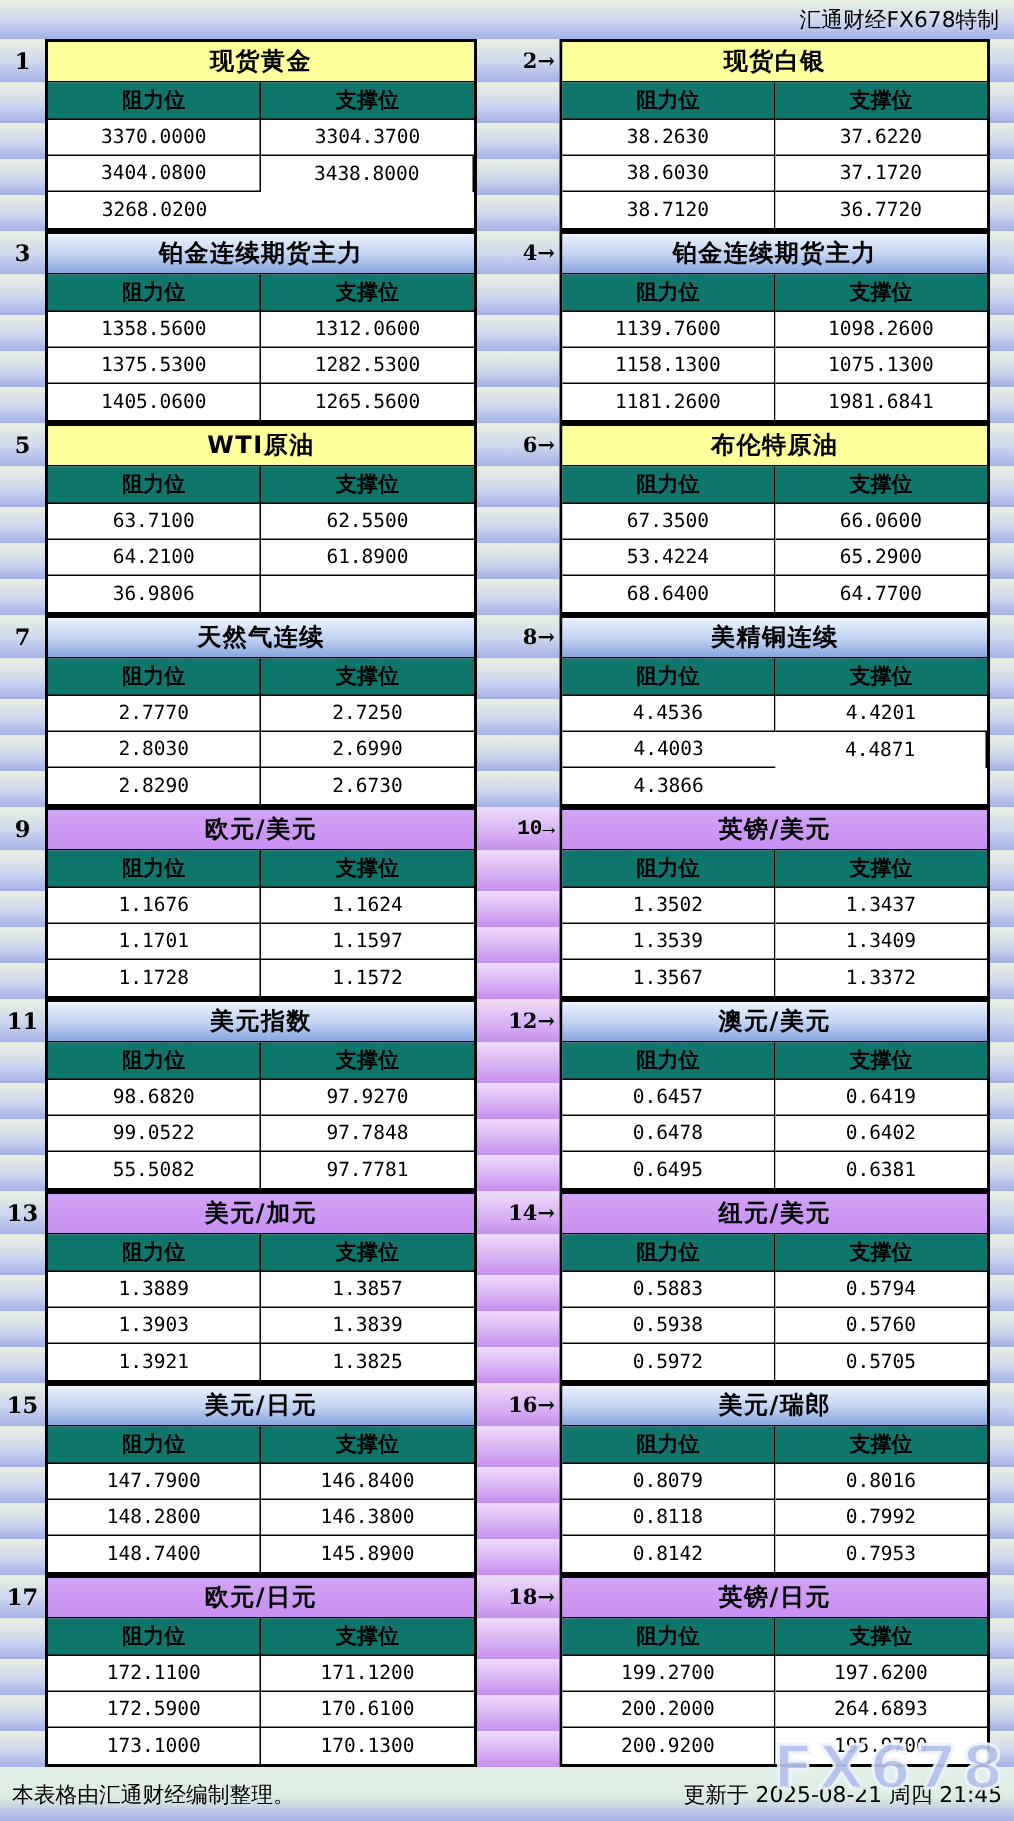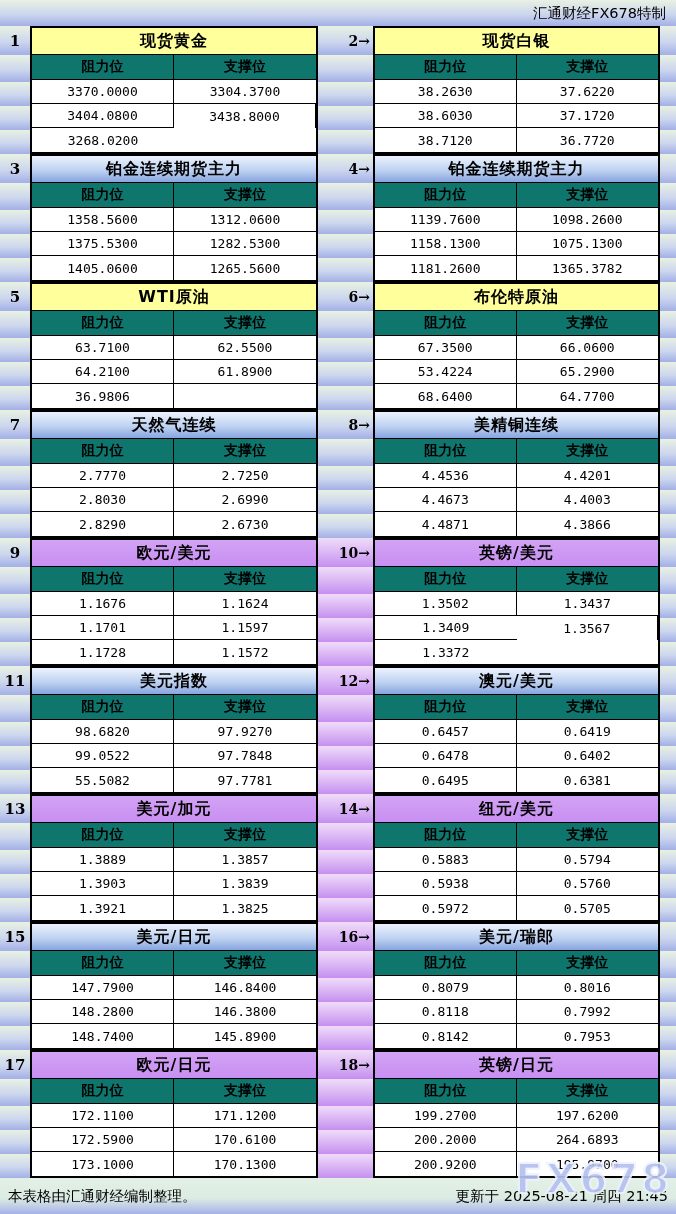--- a/index.html
+++ b/index.html
@@ -177,21 +177,21 @@
         </div>
         <div class="tbl" style="grid-column: 4;">
           <div class="tbl-title theme-blue">铂金连续期货主力</div>
           <div class="tbl-head col-l">阻力位</div>
           <div class="tbl-head">支撑位</div>
           <div class="tbl-cell col-l">1139.7600</div>
           <div class="tbl-cell">1098.2600</div>
           <div class="tbl-cell col-l">1158.1300</div>
           <div class="tbl-cell">1075.1300</div>
           <div class="tbl-cell col-l lastrow">1181.2600</div>
-          <div class="tbl-cell lastrow">1365.3782</div>
+          <div class="tbl-cell lastrow">1981.6841</div>
         </div>
       </div>
       <div class="section">
         <div class="mcell band rownum" style="grid-area: 1 / 1;">5</div>
         <div class="mcell band gutlabel" style="grid-area: 1 / 3;">6→</div>
         <div class="mcell band" style="grid-area: 1 / 5;"></div>
         <div class="mcell band" style="grid-area: 2 / 1;"></div>
         <div class="mcell band" style="grid-area: 2 / 3;"></div>
         <div class="mcell band" style="grid-area: 2 / 5;"></div>
         <div class="mcell band" style="grid-area: 3 / 1;"></div>
@@ -251,29 +251,28 @@
           <div class="tbl-cell">2.6990</div>
           <div class="tbl-cell col-l lastrow">2.8290</div>
           <div class="tbl-cell lastrow">2.6730</div>
         </div>
         <div class="tbl" style="grid-column: 4;">
           <div class="tbl-title theme-blue">美精铜连续</div>
           <div class="tbl-head col-l">阻力位</div>
           <div class="tbl-head">支撑位</div>
           <div class="tbl-cell col-l">4.4536</div>
           <div class="tbl-cell">4.4201</div>
-          <div class="tbl-cell col-l">4.4673</div>
           <div class="tbl-cell">4.4003</div>
           <div class="tbl-cell col-l lastrow">4.4871</div>
           <div class="tbl-cell lastrow">4.3866</div>
         </div>
       </div>
       <div class="section">
         <div class="mcell band rownum" style="grid-area: 1 / 1;">9</div>
-        <div class="mcell band-purple gutlabel" style="grid-area: 1 / 3;">10→</div>
+        <div class="mcell band-purple gutlabel" style="grid-area: 1 / 3; font-family: Liberation Mono, monospace;">10→</div>
         <div class="mcell band" style="grid-area: 1 / 5;"></div>
         <div class="mcell band" style="grid-area: 2 / 1;"></div>
         <div class="mcell band-purple" style="grid-area: 2 / 3;"></div>
         <div class="mcell band" style="grid-area: 2 / 5;"></div>
         <div class="mcell band" style="grid-area: 3 / 1;"></div>
         <div class="mcell band-purple" style="grid-area: 3 / 3;"></div>
         <div class="mcell band" style="grid-area: 3 / 5;"></div>
         <div class="mcell band" style="grid-area: 4 / 1;"></div>
         <div class="mcell band-purple" style="grid-area: 4 / 3;"></div>
         <div class="mcell band" style="grid-area: 4 / 5;"></div>
@@ -290,20 +289,21 @@
           <div class="tbl-cell">1.1597</div>
           <div class="tbl-cell col-l lastrow">1.1728</div>
           <div class="tbl-cell lastrow">1.1572</div>
         </div>
         <div class="tbl" style="grid-column: 4;">
           <div class="tbl-title theme-purple">英镑/美元</div>
           <div class="tbl-head col-l">阻力位</div>
           <div class="tbl-head">支撑位</div>
           <div class="tbl-cell col-l">1.3502</div>
           <div class="tbl-cell">1.3437</div>
+          <div class="tbl-cell col-l">1.3539</div>
           <div class="tbl-cell">1.3409</div>
           <div class="tbl-cell col-l lastrow">1.3567</div>
           <div class="tbl-cell lastrow">1.3372</div>
         </div>
       </div>
       <div class="section">
         <div class="mcell band rownum" style="grid-area: 1 / 1;">11</div>
         <div class="mcell band-purple gutlabel" style="grid-area: 1 / 3;">12→</div>
         <div class="mcell band" style="grid-area: 1 / 5;"></div>
         <div class="mcell band" style="grid-area: 2 / 1;"></div>

